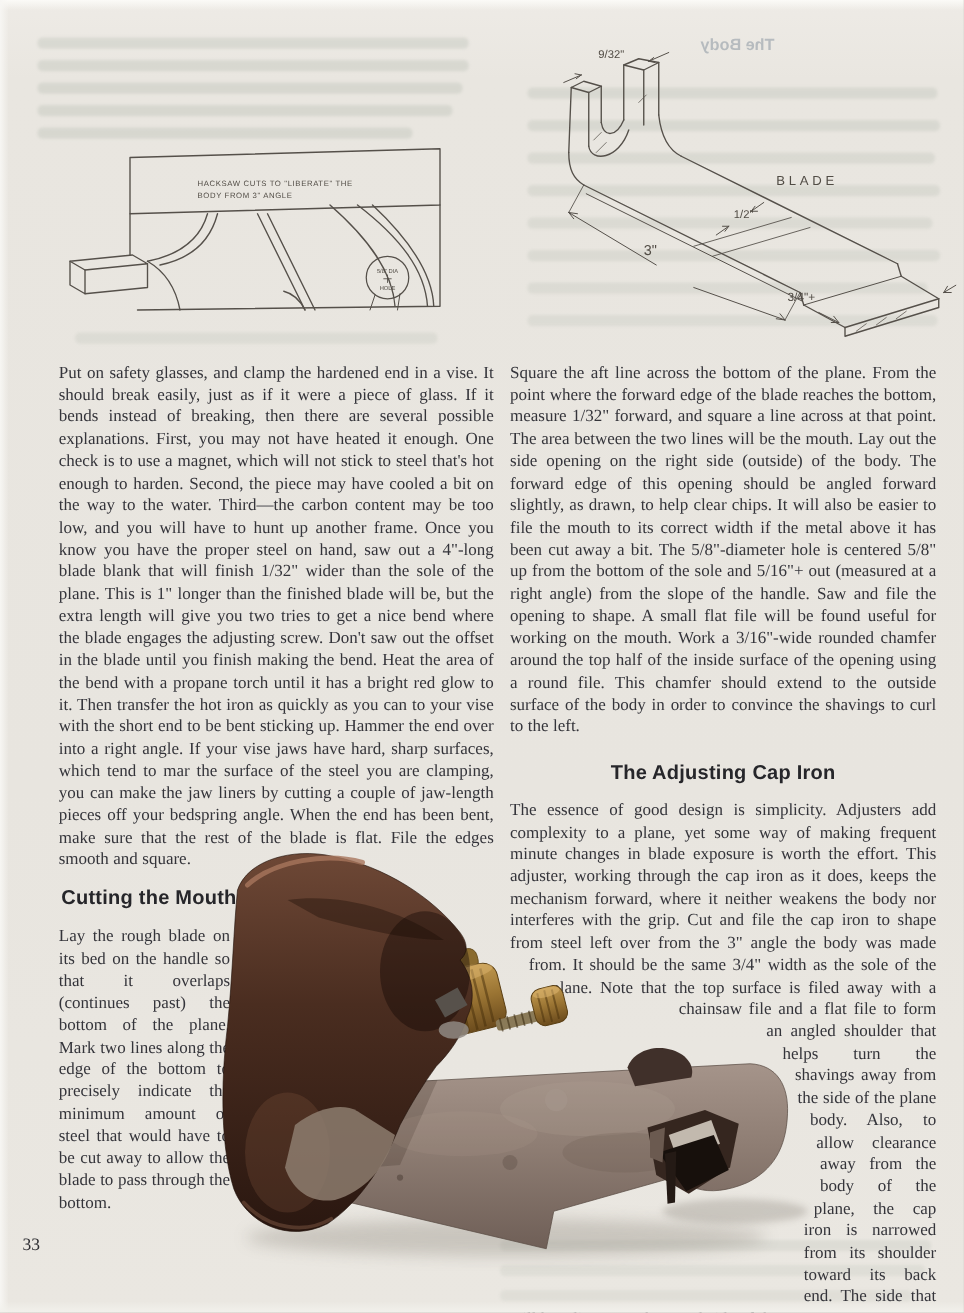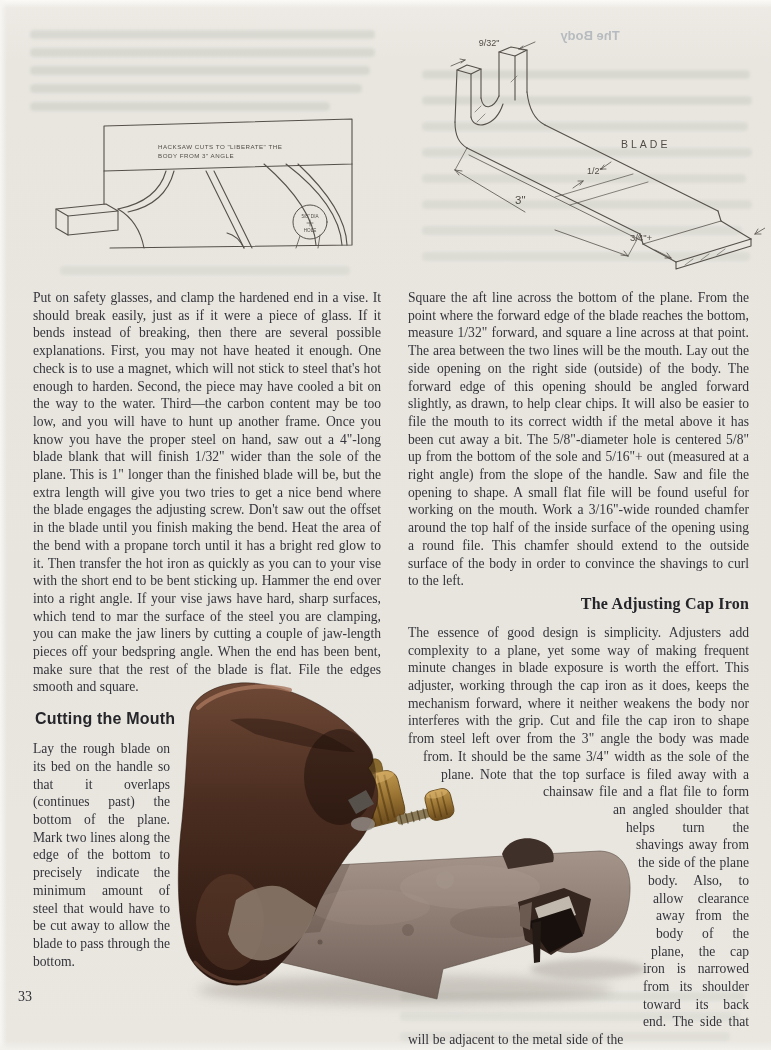--- a/index.html
+++ b/index.html
@@ -20,32 +20,32 @@
   .gline{position:absolute;height:9px;border-radius:4px;background:#9aa598;
     opacity:.22;filter:blur(1.4px);}
   .ghost-heading{
     position:absolute;left:548px;top:28px;width:84px;
     font-family:"Liberation Sans",sans-serif;font-weight:bold;font-size:13px;
     color:#8c97a2;opacity:.55;filter:blur(.5px);
     transform:scaleX(-1);text-align:center;
   }
 
   .col{position:absolute;}
-  #col-left{left:33px;top:289px;width:348px;}
+  #col-left{left:47px;top:289px;width:348px;}
   #col-right{left:408px;top:289px;width:341px;}
   p.body{
     margin:0;font-size:13.6px;line-height:17.7px;text-align:justify;
     color:#34343a;word-spacing:.2px;
   }
   h2{
     font-family:"Liberation Sans",sans-serif;font-weight:bold;
     font-size:16px;color:#26262a;letter-spacing:.2px;
   }
   h2.left-head{margin:14px 0 12px 2px;}
-  h2.center-head{margin:5px 0 11px;text-align:right;font-family:Liberation Serif, serif;}
+  h2.center-head{margin:20px 0 11px;text-align:center;}
   p.narrow{width:137px;}
   .sb{float:left;clear:left;height:17.7px;}
   .sb0{height:124px;width:0;}
 
   #page-number{
     position:absolute;left:18px;top:989px;font-size:14px;color:#2f2f33;
     font-family:"Liberation Serif",serif;
   }
   svg{position:absolute;}
   svg text{font-family:"Liberation Sans",sans-serif;fill:#514c45;}

